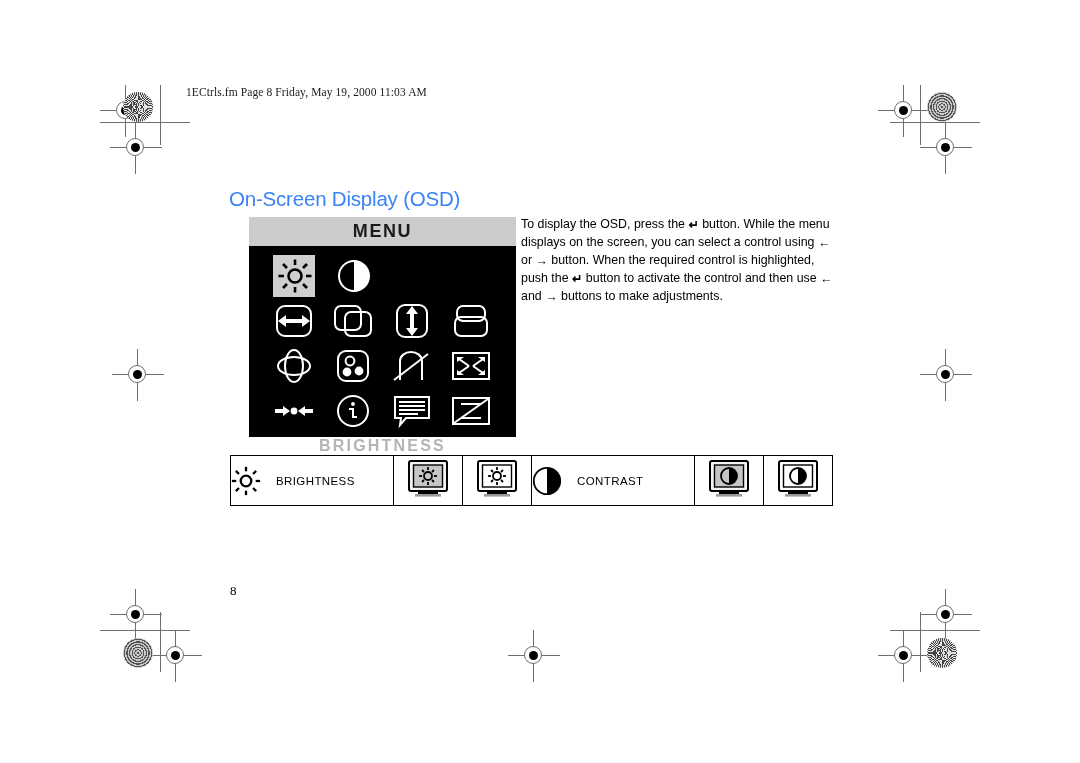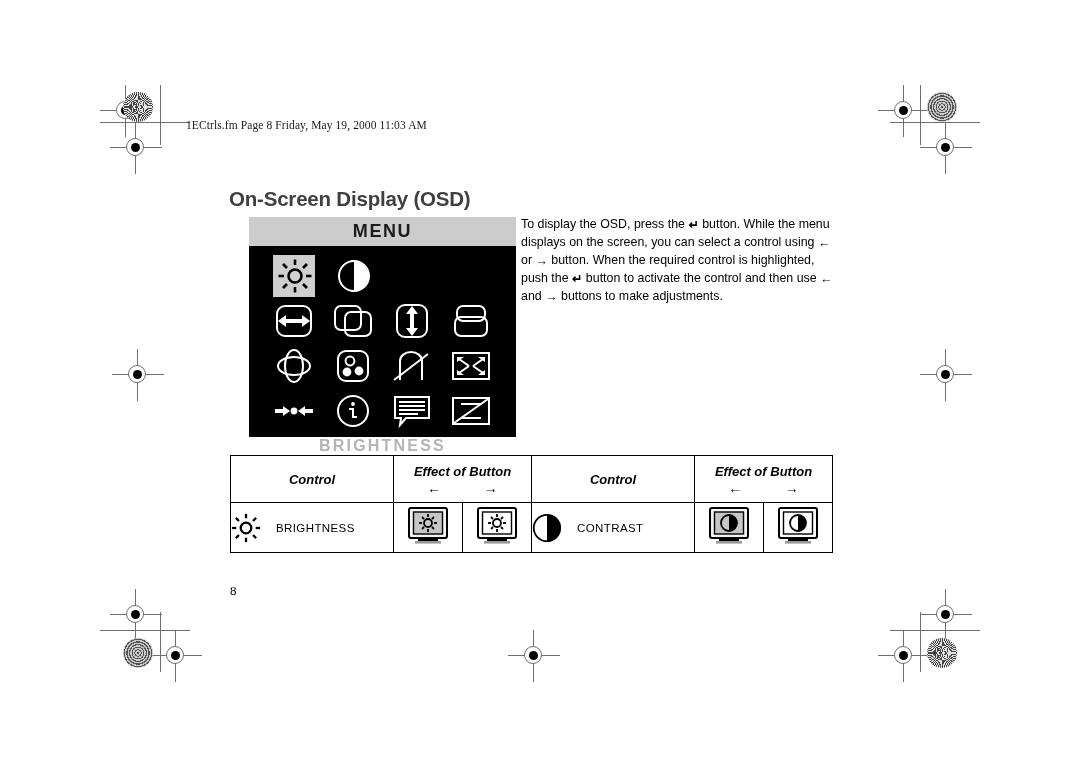--- a/index.html
+++ b/index.html
@@ -74,37 +74,37 @@
     border-radius: 50%;
     background:
       repeating-conic-gradient(from 0deg at 50% 50%,
         #444 0deg 4deg, #e2e2e2 4deg 8deg);
   }
 
   
   .file-header {
     position: absolute;
     left: 186px;
-    top: 119px;
+    top: 86px;
     font-family: "Liberation Serif", serif;
     font-size: 11.5px;
     letter-spacing: 0.1px;
     color: #1a1a1a;
     white-space: nowrap;
   }
 
   
   .page-title {
     position: absolute;
     left: 229px;
     top: 173px;
     font-size: 20.5px;
-    font-weight: 700;
+    font-weight: 400;
     letter-spacing: -0.2px;
-    color: #404040;
+    color: #3b82f6;
   }
 
   
   .osd {
     position: absolute;
     left: 249px;
     top: 217px;
     width: 267px;
     height: 220px;
     background: #000000;
@@ -493,38 +493,20 @@
 <table class="ctrl-table">
   <colgroup>
     <col class="col-control">
       <col class="col-eff">
       <col class="col-eff">
     <col class="col-control">
       <col class="col-eff">
       <col class="col-eff">
   </colgroup>
   <tbody>
-    <tr>
-      <td class="hdr-control">Control</td>
-      <td class="hdr-eff-cell" colspan="2">
-        <div class="hdr-eff-title">Effect of Button</div>
-        <div class="hdr-eff-arrows">
-          <span>←</span>
-          <span>→</span>
-        </div>
-      </td>
-      <td class="hdr-control">Control</td>
-      <td class="hdr-eff-cell" colspan="2">
-        <div class="hdr-eff-title">Effect of Button</div>
-        <div class="hdr-eff-arrows">
-          <span>←</span>
-          <span>→</span>
-        </div>
-      </td>
-    </tr>
     <tr>
 
       <td class="ctrl-cell">
         <div class="ctrl-cell-inner">
           <svg width="30" height="30" viewBox="0 0 34 34">
             <circle cx="17" cy="17" r="6" fill="none" stroke="#000" stroke-width="2.6"></circle>
             <g stroke="#000" stroke-width="2.6">
               <line x1="17" y1="1" x2="17" y2="6"></line>
                 <line x1="17" y1="28" x2="17" y2="33"></line>
               <line x1="1" y1="17" x2="6" y2="17"></line>

